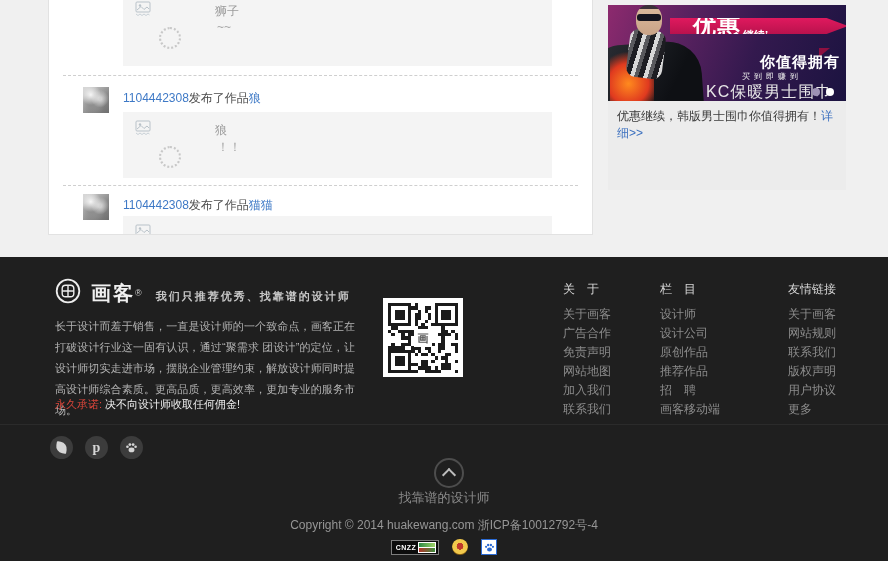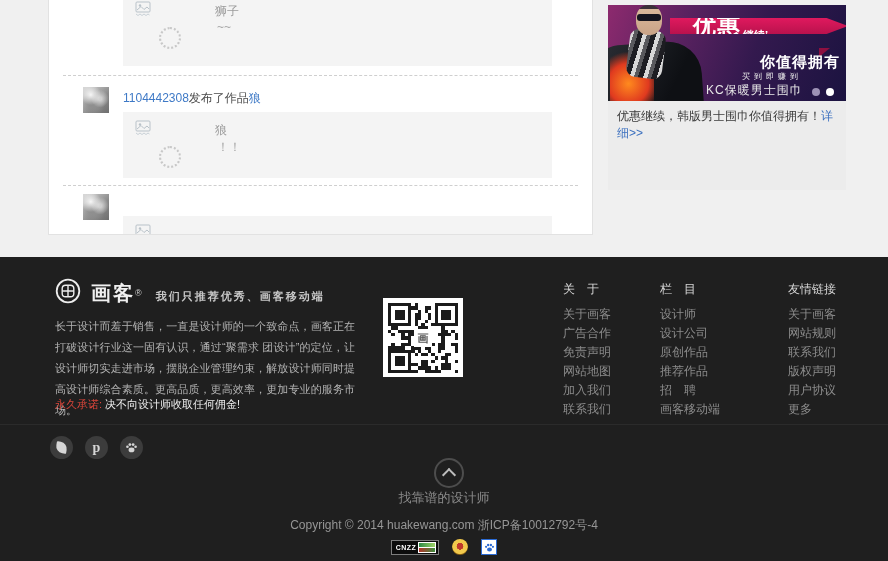--- a/index.html
+++ b/index.html
@@ -44,21 +44,21 @@
             padding-left:23px;box-sizing:border-box;
             background:linear-gradient(#e0195e,#b9124d);
             clip-path:polygon(0 0,88% 0,100% 50%,88% 100%,0 100%);}
   .ad-arrow .big{font-size:23px;font-weight:900;color:#fff;letter-spacing:1px;}
   .ad-arrow .small{font-size:11px;font-weight:bold;color:#fff;margin-left:2px;margin-top:19px;}
   .ad-fold{position:absolute;left:211px;top:43px;width:0;height:0;
            border-left:11px solid #8e1040;border-bottom:9px solid transparent;}
   .ad-price{position:absolute;left:63px;top:42px;font-size:31px;font-weight:900;color:#fff;letter-spacing:-1px;}
   .ad-slogan{position:absolute;left:132px;top:48px;font-size:15px;font-weight:800;color:#fff;letter-spacing:1px;margin-left:20px;}
   .ad-subslogan{position:absolute;left:134px;top:66px;font-size:8px;color:#efefef;letter-spacing:4px;}
-  .ad-product{position:absolute;left:98px;top:77px;font-size:12px;color:#e8e8e8;letter-spacing:1px;}
+  .ad-product{position:absolute;left:98px;top:77px;font-size:16px;color:#e8e8e8;letter-spacing:1px;}
   .ad-dots{position:absolute;right:12px;bottom:5px;display:flex;gap:6px;}
   .ad-dots i{width:8px;height:8px;border-radius:50%;display:block;cursor:pointer;}
   .ad-dots .d1{background:#9d92b5;}
   .ad-dots .d2{background:#ffffff;}
   .ad-caption{padding:7px 9px;font-size:12px;color:#3a3a3a;}
   .ad-caption a{color:#3a6fbf;text-decoration:none;cursor:pointer;}
 
   
   .footer{position:absolute;left:0;top:257px;width:888px;height:332px;background:#1f1f1f;color:#b3b3b3;}
   .brand-row{position:absolute;left:55px;top:21px;display:flex;align-items:center;}
@@ -144,20 +144,23 @@
         </svg>
       </span>
       <span class="title">狼</span>
       <span class="subtitle">！！</span>
       <span class="spinner"></span>
     </div>
 
     <div class="dashed-sep" style="top:192px;"></div>
 
     <div class="avatar" style="top:201px;"></div>
+    <div class="feed-line" style="top:204px;">
+      <a class="uid">1104442308</a><span>发布了作品</span><a class="work">猫猫</a>
+    </div>
     <div class="gray-box" style="left:74px;top:223px;width:429px;height:40px;">
       <span class="bimg">
         <svg width="16" height="16" viewBox="0 0 16 16">
           <rect x="1" y="1" width="14" height="10" rx="1" fill="none" stroke="#b9c2c9"></rect>
           <circle cx="5" cy="4.5" r="1.2" fill="#b9c2c9"></circle>
           <path d="M2 9 L6 5.5 L9 8.5 L12 6 L14 8" stroke="#b9c2c9" fill="none"></path>
         </svg>
       </span>
     </div>
   </div>
@@ -191,21 +194,21 @@
     <div class="brand-row">
       <span>
         <svg width="26" height="26" viewBox="0 0 26 26">
           <circle cx="13" cy="13" r="11.3" stroke="#ededed" stroke-width="1.8" fill="none"></circle>
           <rect x="7.2" y="7.2" width="11.6" height="11.6" rx="3.4" stroke="#ededed" stroke-width="1.4" fill="none"></rect>
           <path d="M13 7.2 V18.8 M7.2 13 H18.8" stroke="#ededed" stroke-width="1.4"></path>
         </svg>
       </span>
       <span class="brand-name">画客</span>
       <sup class="brand-reg">®</sup>
-      <span class="brand-tagline">我们只推荐优秀、画客移动端</span>
+      <span class="brand-tagline">我们只推荐优秀、找靠谱的设计师</span>
     </div>
 
     <p class="footer-desc">长于设计而羞于销售，一直是设计师的一个致命点，画客正在打破设计行业这一固有认识，通过“聚需求 团设计”的定位，让设计师切实走进市场，摆脱企业管理约束，解放设计师同时提高设计师综合素质。更高品质，更高效率，更加专业的服务市场。</p>
     <p class="promise"><span class="label">永久承诺:</span><span class="text"> 决不向设计师收取任何佣金!</span></p>
 
     <div class="qr-wrap">
       <div class="qr-grid">
         <div class="qr-center">画</div>
       <i class="on"></i>
           <i class="on"></i>

